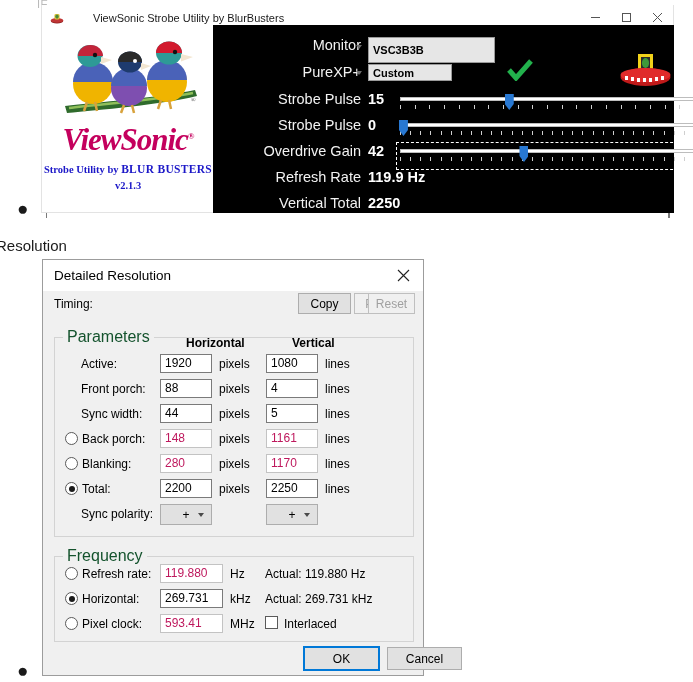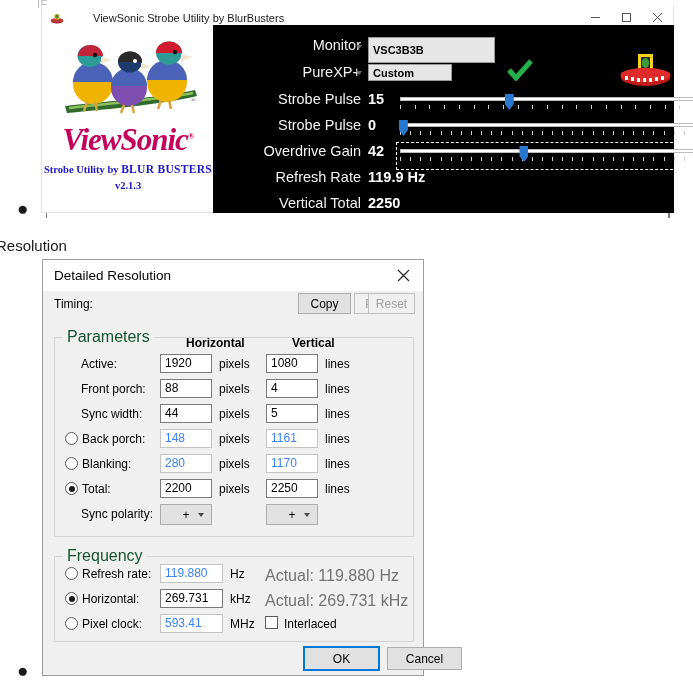--- a/index.html
+++ b/index.html
@@ -156,37 +156,37 @@
 
   .col-head{position:absolute;font-size:12px;font-weight:bold;color:#000;}
   .row-label{position:absolute;font-size:12px;color:#000;white-space:nowrap;}
   .unit{position:absolute;font-size:12px;color:#000;}
 
   .tbox{
     position:absolute;width:52px;height:19px;background:#ffffff;
     border:1px solid #7a7a7a;box-sizing:border-box;
     font-size:12px;color:#000;padding-left:4px;line-height:17px;
   }
-  .tbox.ro{border-color:#c3c3c3;color:#3b82f6;background:#ffffff;}
+  .tbox.ro{border-color:#c3c3c3;color:#be185d;background:#ffffff;}
 
   .radio{position:absolute;width:13px;height:13px;border-radius:50%;
     border:1px solid #5a5a5a;background:#fff;box-sizing:border-box;}
   .radio.on::after{content:"";position:absolute;left:2.5px;top:2.5px;width:6px;height:6px;
     border-radius:50%;background:#1a1a1a;}
 
   .spol{
     position:absolute;width:52px;height:21px;background:#e1e1e1;
     border:1px solid #adadad;box-sizing:border-box;font-size:12px;color:#000;
     display:flex;align-items:center;justify-content:center;
   }
   .spol .combo-arrow{right:7px;border-top-color:#4a4a4a;}
 
   .chk{position:absolute;width:13px;height:13px;background:#fff;border:1px solid #5a5a5a;box-sizing:border-box;}
 
-  .actual{position:absolute;font-size:16px;color:#737373;white-space:nowrap;}
+  .actual{position:absolute;font-size:12px;color:#000000;white-space:nowrap;}
 
   #btn-ok{
     position:absolute;left:261px;top:387px;width:75px;height:23px;
     background:#e1e1e1;border:1px solid #0078d7;box-sizing:border-box;
     display:flex;align-items:center;justify-content:center;font-size:12px;
     box-shadow:0 0 0 1px #0078d7;
   }
   #btn-cancel{
     position:absolute;left:344px;top:387px;width:75px;height:23px;
     background:#e1e1e1;border:1px solid #adadad;box-sizing:border-box;

